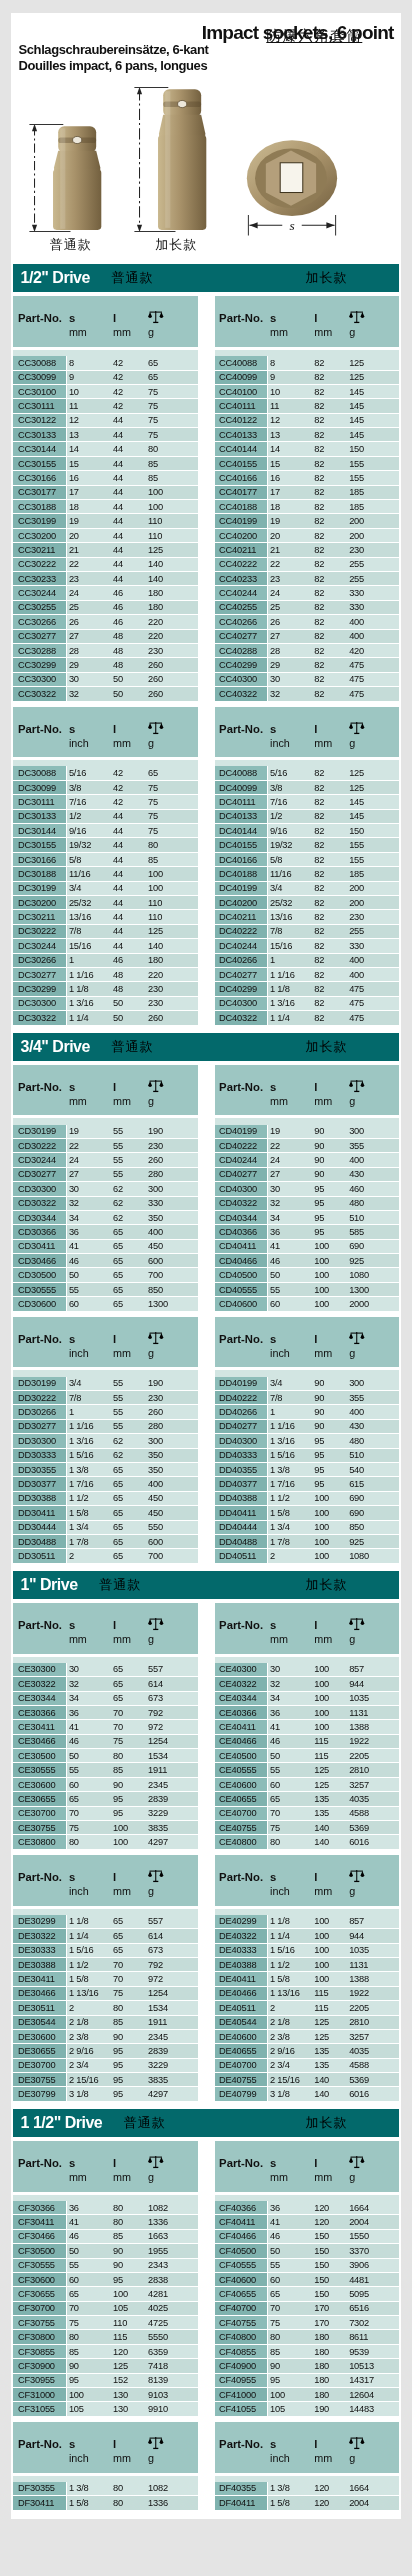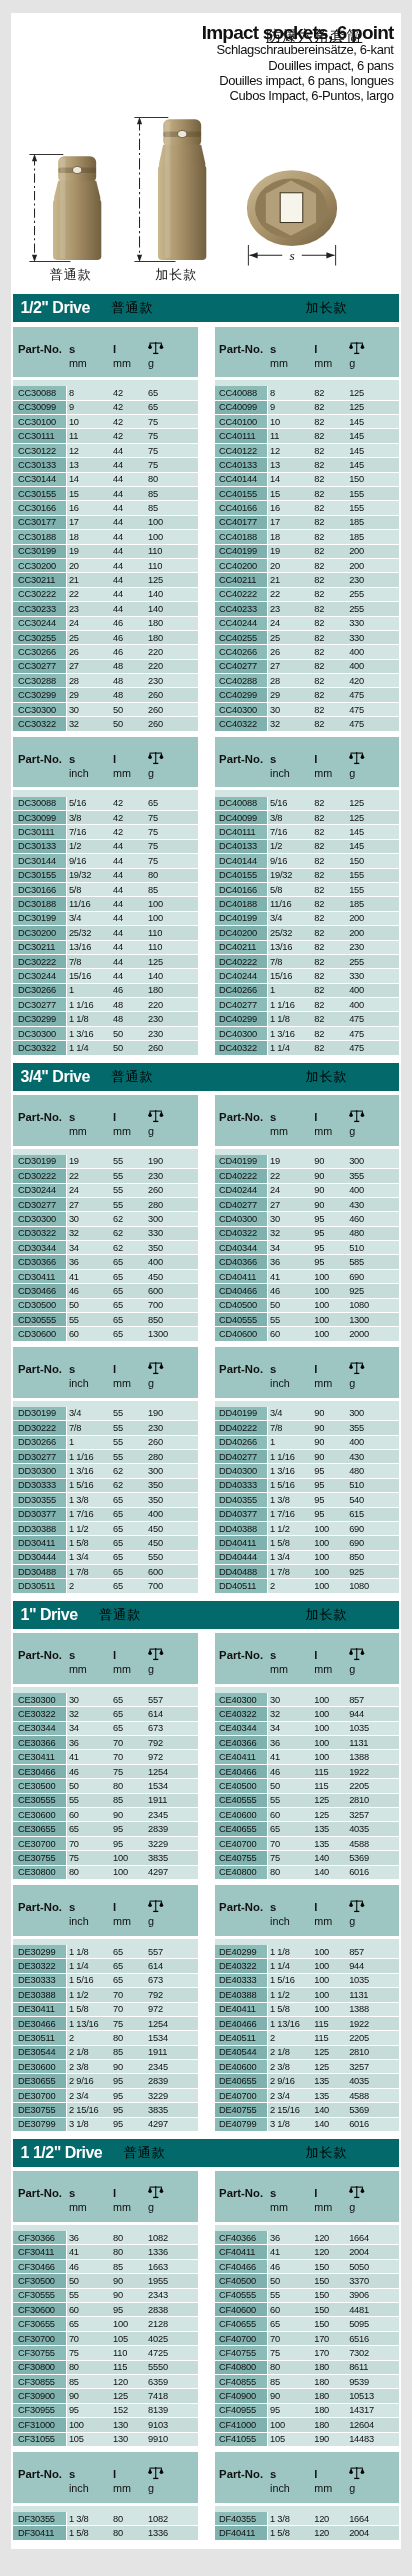--- a/index.html
+++ b/index.html
@@ -8,21 +8,21 @@
     --part-light:#8cbcb8; --part-dark:#7fb2ae;
     --page-bg:#e4e4e4; --ink:#111;
   }
   html,body{margin:0;padding:0;background:var(--page-bg);}
   body{width:412px;font-family:"Liberation Sans",sans-serif;color:var(--ink);}
   .page{margin:13.4px 11.3px 15.5px;background:#fff;padding-bottom:3.1px;}
 
   
   .header{position:relative;padding:9.3px 7.2px 4.1px;}
   .title{font-size:19px;font-weight:bold;line-height:1.04;letter-spacing:-0.8px;text-align:right;}
-  .subtitle{font-size:13px;line-height:1.16;letter-spacing:-0.4px;font-weight:400;text-align:right;}
+  .subtitle{font-size:13px;line-height:1.16;letter-spacing:-0.4px;font-weight:700;}
   .title-cn{position:absolute;left:255px;top:13.4px;font-size:15px;letter-spacing:1px;text-decoration:underline;}
 
   
   .images{display:flex;align-items:flex-end;gap:17.5px;padding:7.2px 15.5px 3.1px;}
   .figure{display:flex;flex-direction:column;align-items:center;}
   .img-label{font-size:13px;margin-top:2.1px;letter-spacing:1px;}
   .face-wrap{margin-bottom:3.1px;}
 
   
   .drive-bar{position:relative;background:var(--teal);height:28px;margin:7.2px 2.1px 4.1px;
@@ -53,23 +53,21 @@
 </style>
 </head>
 <body>
 
 <div class="page">
 
   <div class="header">
     <div class="title">Impact sockets, 6 point</div>
     <div>
         <div class="subtitle">Schlagschraubereinsätze, 6-kant</div>
-        <div class="subtitle">Douilles impact, 6 pans</div>
         <div class="subtitle">Douilles impact, 6 pans, longues</div>
-        <div class="subtitle">Cubos Impact, 6-Puntos, largo</div>
       </div>
     <div class="title-cn">防爆六角套筒</div>
   </div>
 
   <div class="images">
     <div class="figure">
       <svg width="88" height="113" viewBox="0 0 170 220">
         <defs>
           <linearGradient id="g1" x1="0" y1="0" x2="1" y2="0">
             <stop offset="0" stop-color="#c9b88f"></stop>
@@ -1760,21 +1758,21 @@
             <tr class="row-b">
               <td class="part">CF30600</td>
               <td>60</td>
               <td>95</td>
               <td>2838</td>
             </tr>
             <tr class="row-a">
               <td class="part">CF30655</td>
               <td>65</td>
               <td>100</td>
-              <td>2128</td>
+              <td>4281</td>
             </tr>
             <tr class="row-b">
               <td class="part">CF30700</td>
               <td>70</td>
               <td>105</td>
               <td>4025</td>
             </tr>
             <tr class="row-a">
               <td class="part">CF30755</td>
               <td>75</td>
@@ -1859,21 +1857,21 @@
             <tr class="row-b">
               <td class="part">CF40411</td>
               <td>41</td>
               <td>120</td>
               <td>2004</td>
             </tr>
             <tr class="row-a">
               <td class="part">CF40466</td>
               <td>46</td>
               <td>150</td>
-              <td>5050</td>
+              <td>1550</td>
             </tr>
             <tr class="row-b">
               <td class="part">CF40500</td>
               <td>50</td>
               <td>150</td>
               <td>3370</td>
             </tr>
             <tr class="row-a">
               <td class="part">CF40555</td>
               <td>55</td>

